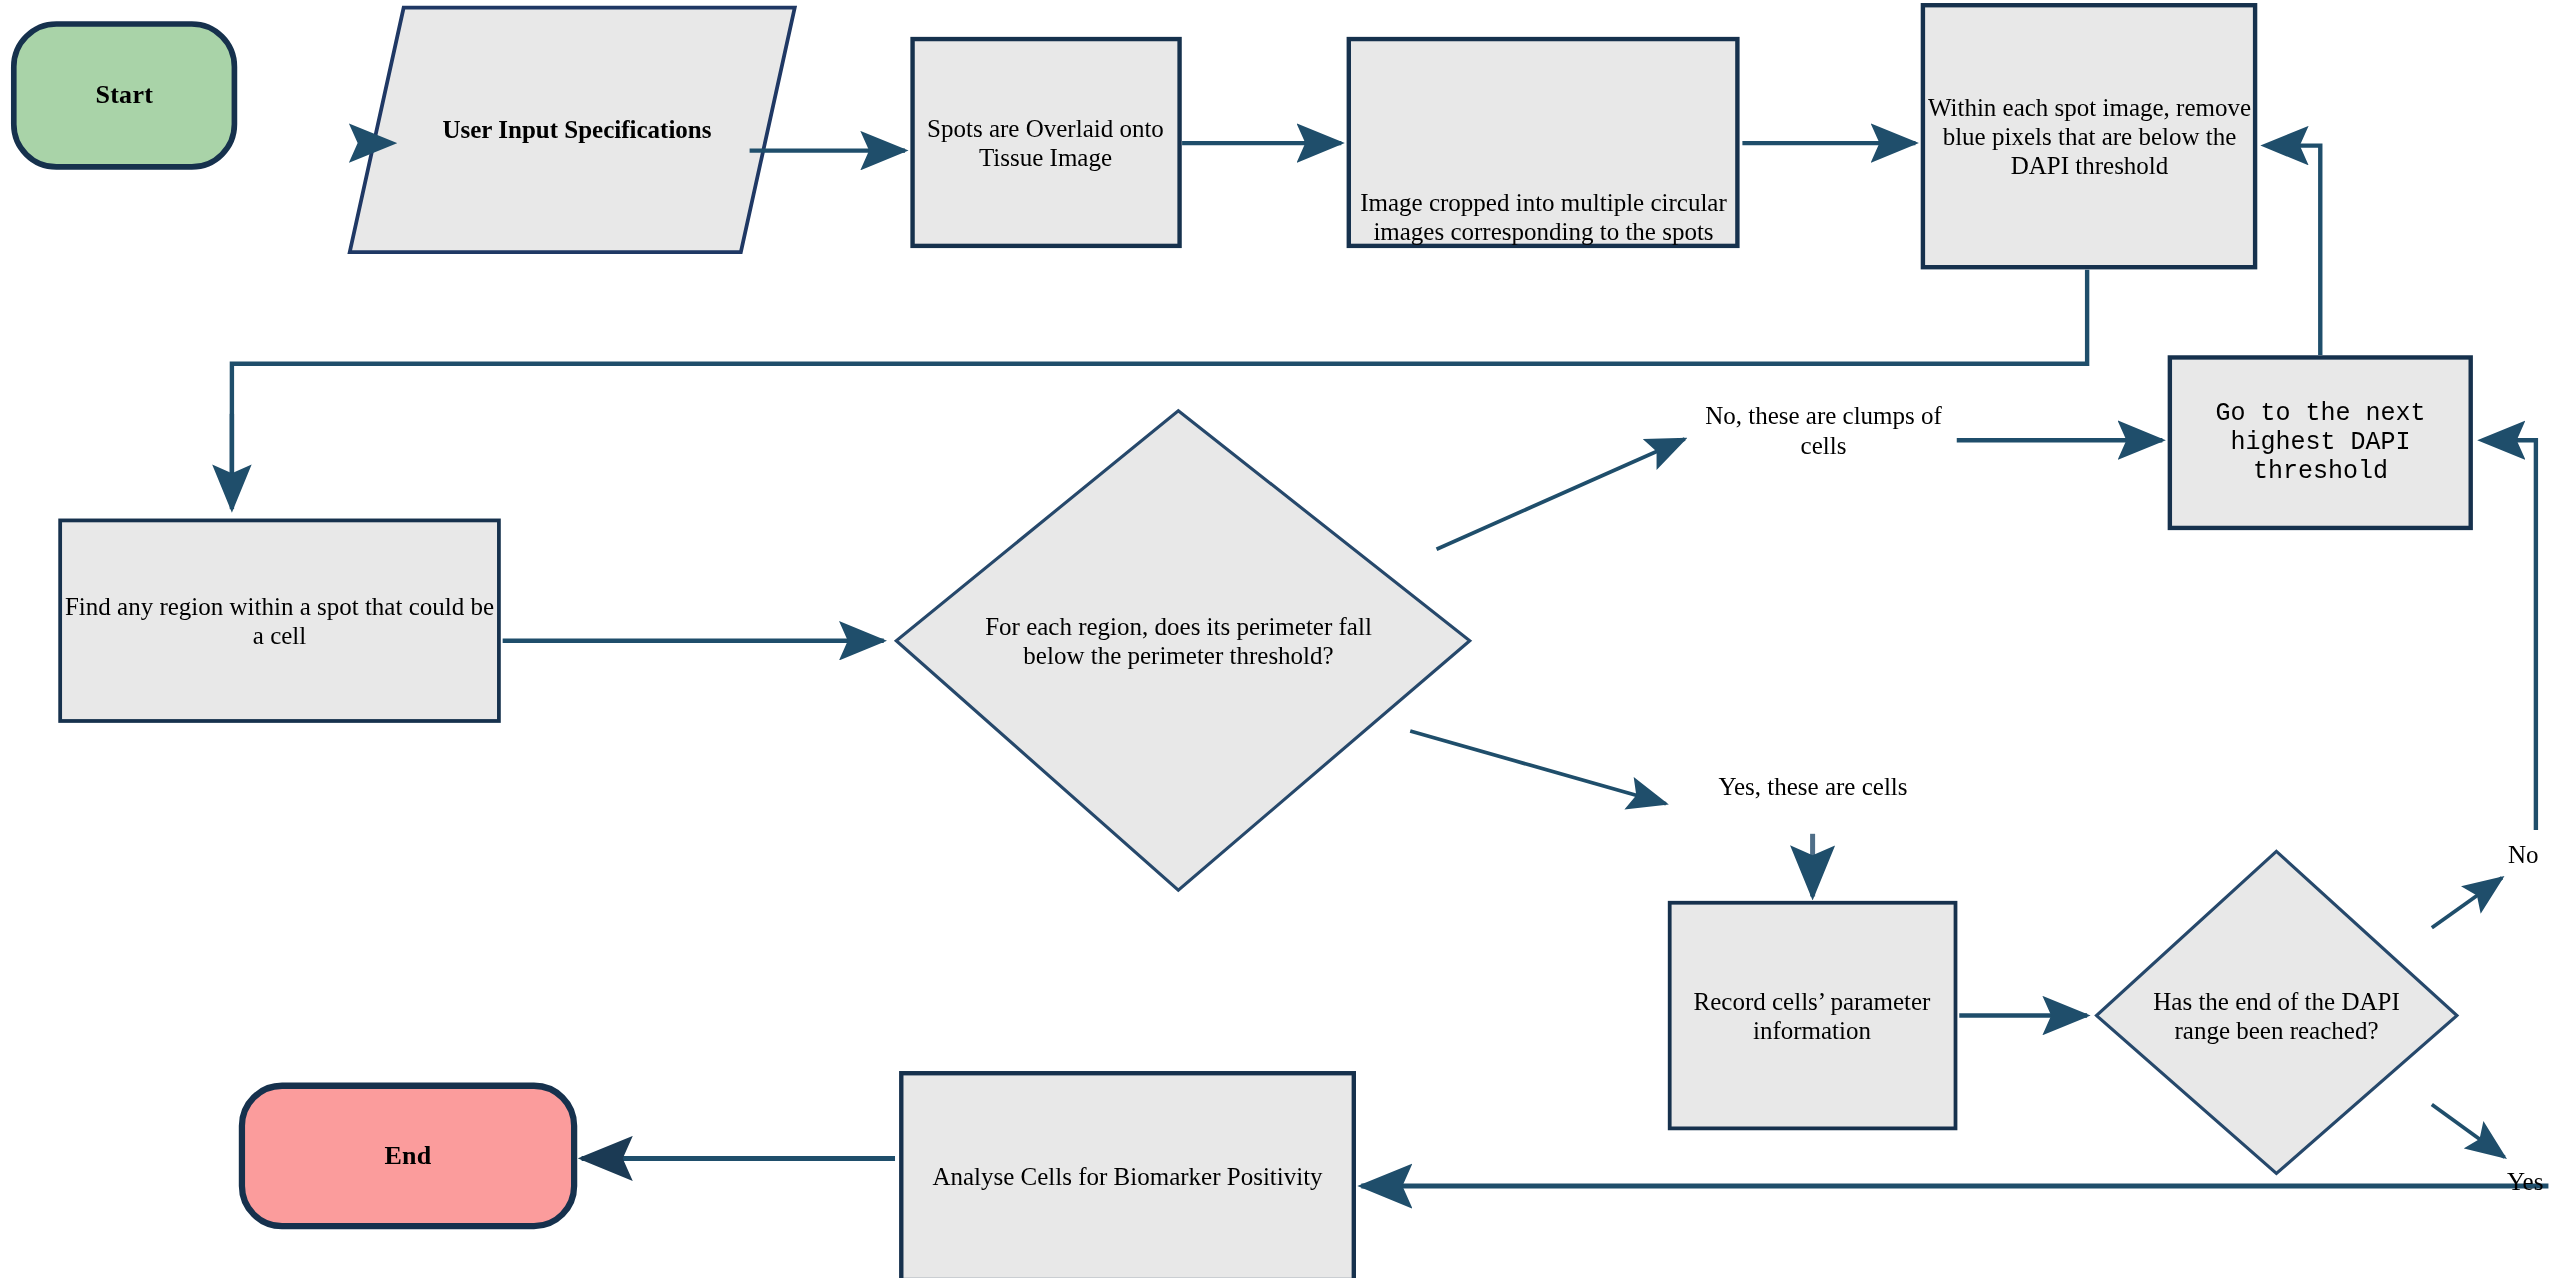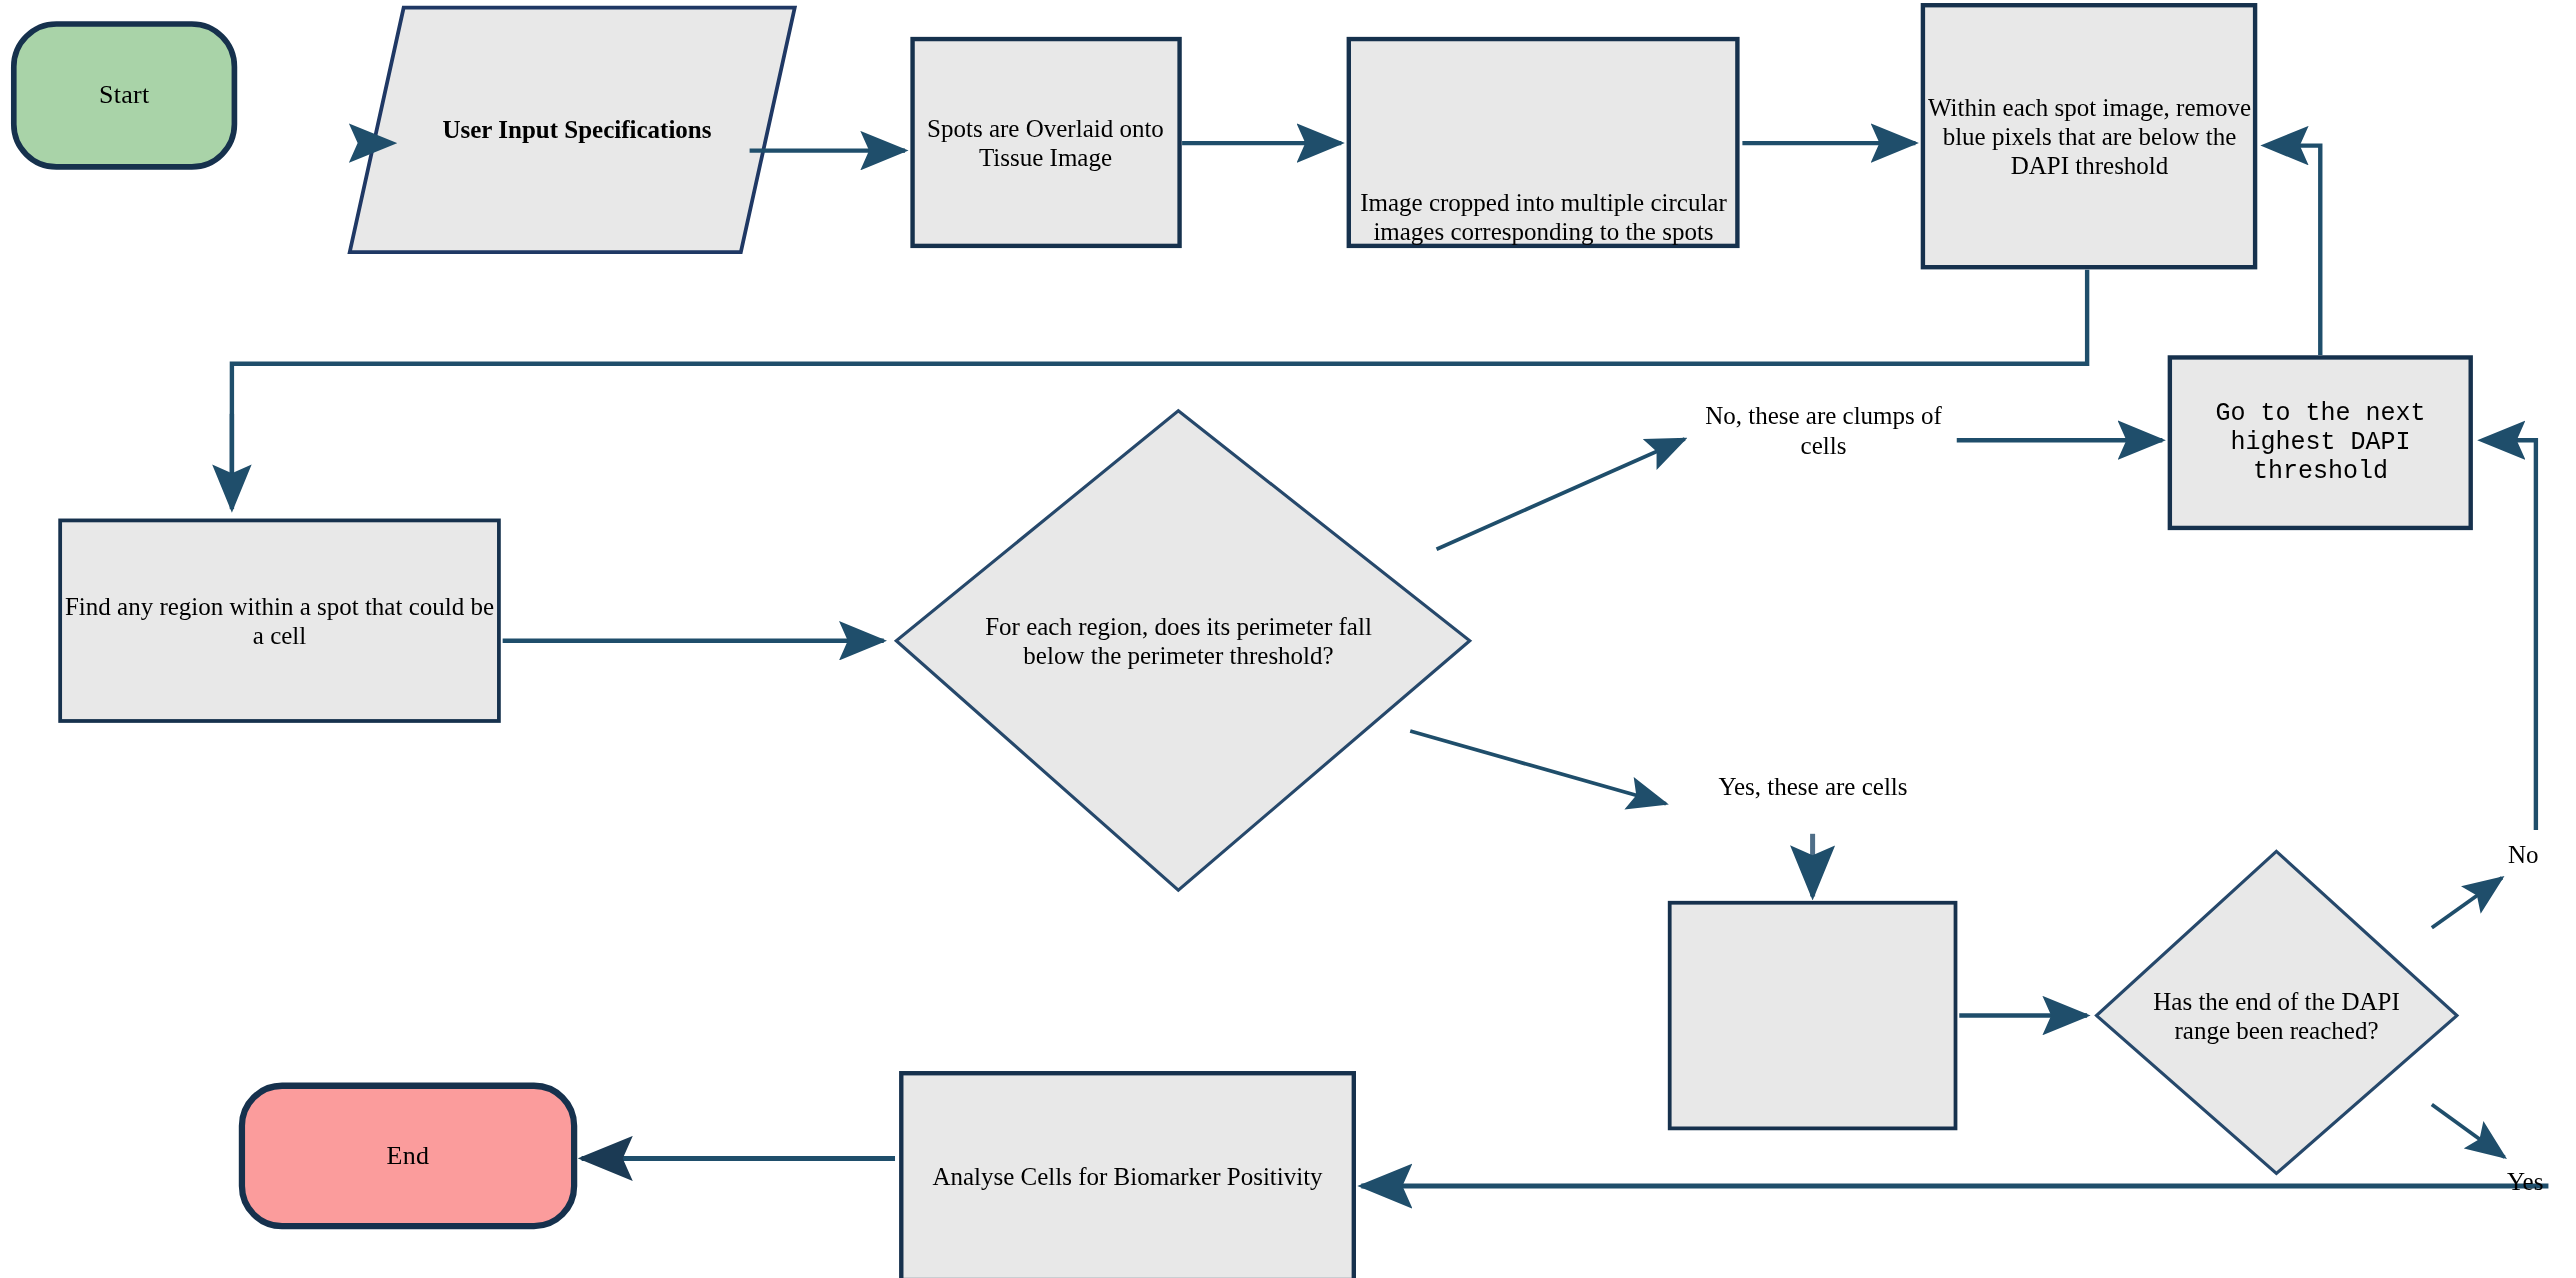--- a/index.html
+++ b/index.html
@@ -6,21 +6,21 @@
   body{width:2576px;height:1279px;overflow:hidden;
        font-family:"Liberation Serif","DejaVu Serif",serif;}
   #canvas{position:relative;width:2576px;height:1279px;background:#fff;}
   svg.layer{position:absolute;left:0;top:0;width:2576px;height:1279px;}
   .node-text{
     position:absolute;display:flex;align-items:center;justify-content:center;
     text-align:center;color:#000;line-height:1.16;pointer-events:none;
     font-family:"Liberation Serif","DejaVu Serif",serif;
   }
   .node-text span{display:block;width:100%;}
-  .term-label{font-weight:normal;font-size:26px;letter-spacing:0.3px;}
+  .term-label{font-weight:bold;font-size:26px;letter-spacing:0.3px;}
   .proc-label{font-size:25px;}
   .edge-label{
     position:absolute;color:#000;font-size:25px;text-align:center;
     line-height:1.18;font-family:"Liberation Serif","DejaVu Serif",serif;
   }
 </style>
 </head>
 <body>
 
 <div id="canvas">
@@ -157,20 +157,23 @@
   </div>
 
   <div class="node-text proc-label" style="left:64px;top:520px;width:431px;height:201px;">
     <span>Find any region within a spot that could be a cell</span>
   </div>
 
   <div class="node-text proc-label" style="left:978px;top:540px;width:401px;height:201px;">
     <span>For each region, does its perimeter fall below the perimeter threshold?</span>
   </div>
 
+  <div class="node-text proc-label" style="left:1673px;top:903px;width:278px;height:226px;">
+    <span>Record cells’ parameter information</span>
+  </div>
 
   <div class="node-text proc-label" style="left:2125px;top:928px;width:303px;height:175px;">
     <span>Has the end of the DAPI range been reached?</span>
   </div>
 
   <div class="node-text proc-label" style="left:905px;top:1073px;width:445px;height:207px;">
     <span>Analyse Cells for Biomarker Positivity</span>
   </div>
 
   <div class="node-text term-label" style="left:242px;top:1086px;width:332px;height:140px;">

